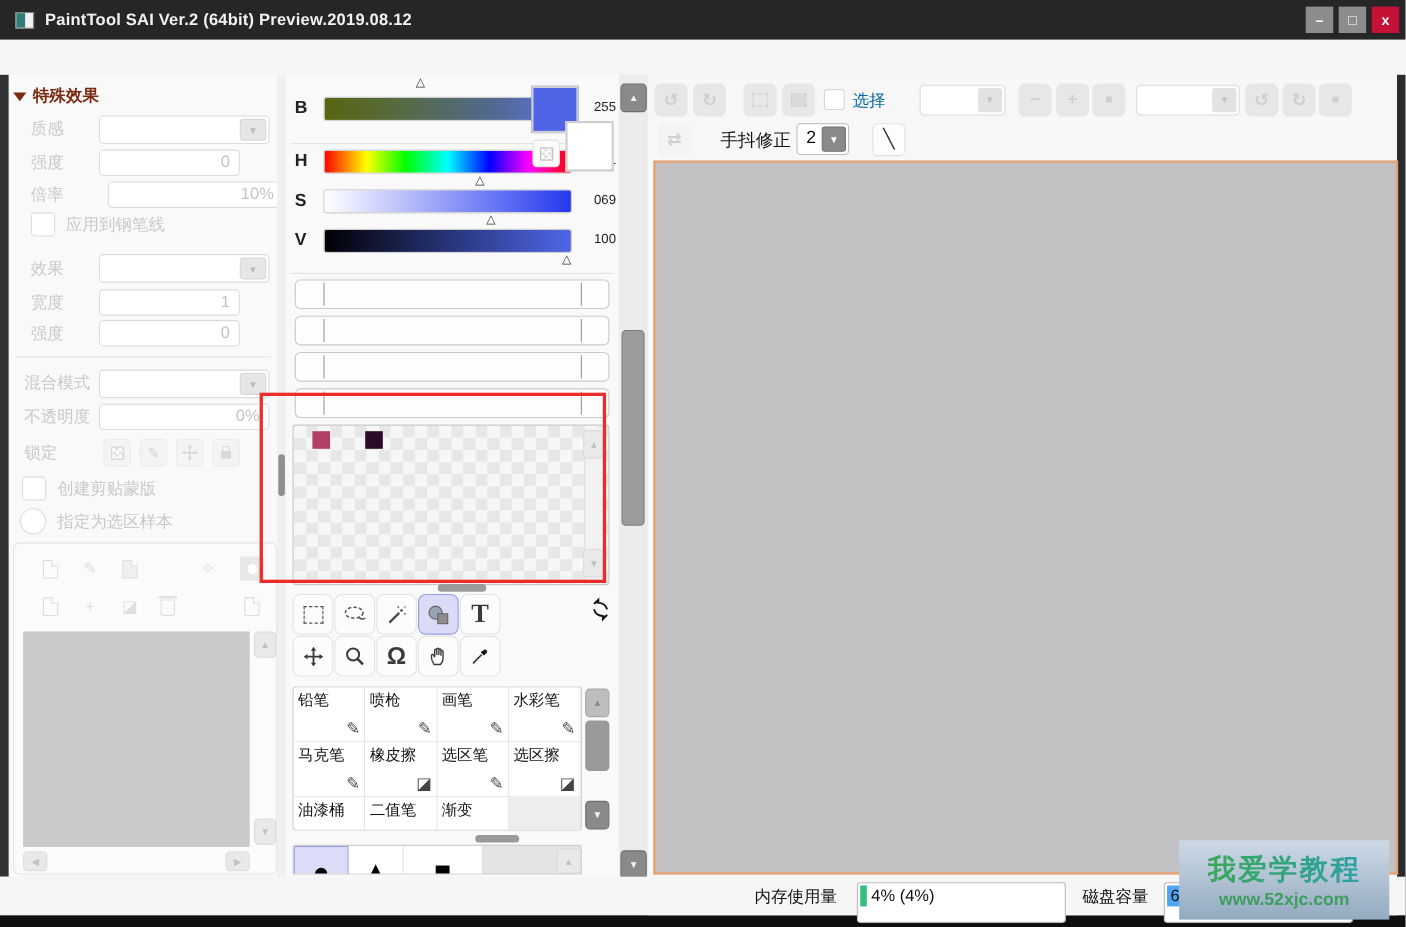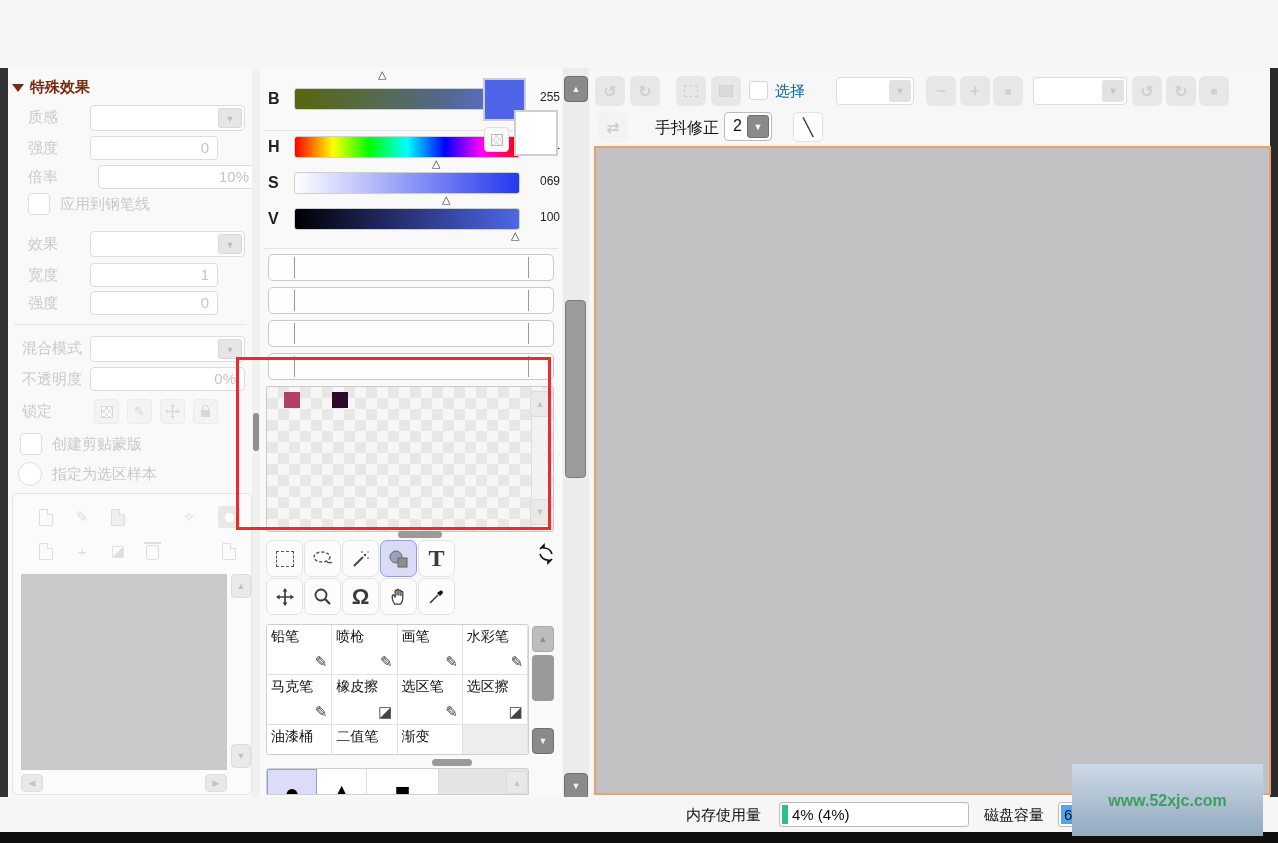--- a/index.html
+++ b/index.html
@@ -110,37 +110,49 @@
   .tb-drop .arr { position:absolute; right:2px; top:2px; width:22px; height:22px; background:#e2e2e2; border-radius:3px; color:#c4c4c4; font-size:9px; text-align:center; line-height:22px;}
   .stab-label { position:absolute; font-size:16px; color:#111;}
   .stab-box { position:absolute; left:135px; top:44px; width:48px; height:29px; background:#fff; border:1px solid #bbb; border-radius:4px; font-size:16px; color:#111; padding:4px 0 0 8px;}
   .stab-box .arr { position:absolute; right:2px; top:2px; width:22px; height:23px; background:#8a8a8a; border:1px solid #707070; border-radius:3px; color:#fff; font-size:9px; text-align:center; line-height:23px;}
   .line-btn { position:absolute; left:204px; top:44px; width:30px; height:30px; background:#fdfdfd; border:1px solid #e2e2e2; border-radius:5px; color:#333; font-size:17px; display:flex; align-items:center; justify-content:center;}
   .canvas { position:absolute; left:5px; top:78px; width:677px; height:649px; background:#c2c1c3; border:2px solid #e8a06c;}
 
   
   .statusbar { position:absolute; left:0; top:797px; width:1278px; height:35px; background:#f6f6f6;padding-left:16px;}
   .st-label { position:absolute; top:9px; font-size:15px; color:#111;}
-  .st-field { position:absolute; top:5px; height:25px; background:#fff; border:1px solid #bbb; border-radius:3px; font-size:15px; color:#111; padding:3px 6px 0 12px;}
+  .st-field { position:absolute; top:5px; height:37px; background:#fff; border:1px solid #bbb; border-radius:3px; font-size:15px; color:#111; padding:3px 6px 0 12px;}
   .mem-bar { position:absolute; left:2px; top:2px; width:6px; height:19px; background:#2fbf7f;}
   .disk-hl { position:absolute; left:2px; top:2px; width:14px; height:19px; background:#4da6f5; color:#111; font-size:15px; padding:1px 0 0 3px;}
 
   
   .red-rect { position:absolute; left:236px; top:357px; width:315px; height:173px; border:3px solid #ee2a2a; z-index:50;}
   .watermark { position:absolute; left:1072px; top:764px; width:191px; height:72px; z-index:60; background:linear-gradient(180deg,#cdd9e6,#93aabf); display:flex; flex-direction:column; align-items:center; justify-content:center;}
   .wm1 { font-size:26px; font-weight:bold; background:linear-gradient(90deg,#3aa85a,#2ea0a4); -webkit-background-clip:text; background-clip:text; color:#2ea389; -webkit-text-fill-color:transparent; letter-spacing:2px;}
   .wm2 { font-size:16px; font-weight:bold; color:#3f9d5f; margin-top:2px;}
 
   svg.ic { display:block; }
 </style>
 </head>
 <body>
 
 <div id="app">
 
+  <div class="titlebar">
+    <div class="app-icon">
+        <div class="half1"></div>
+        <div class="half2"></div>
+      </div>
+    <div class="title-text">PaintTool SAI Ver.2 (64bit) Preview.2019.08.12</div>
+    <div class="winbtns">
+      <div class="winbtn">–</div>
+      <div class="winbtn">□</div>
+      <div class="winbtn close">x</div>
+    </div>
+  </div>
 
 
   <div class="strip-left"></div>
   <div class="strip-right"></div>
   <div class="strip-bottom"></div>
 
   <div class="left-panel">
     <div class="section-head">
       <span class="tri-down"></span>
       <span>特殊效果</span>
@@ -462,16 +474,17 @@
     </div>
     <div class="st-label" style="left:984px;">磁盘容量</div>
     <div class="st-field" style="left:1058px; width:172px;">
       <div class="disk-hl">6</div>
     </div>
   </div>
 
   <div class="red-rect"></div>
 
   <div class="watermark">
+    <div class="wm1">我爱学教程</div>
     <div class="wm2">www.52xjc.com</div>
   </div>
 
 </div>
 
 </body></html>

